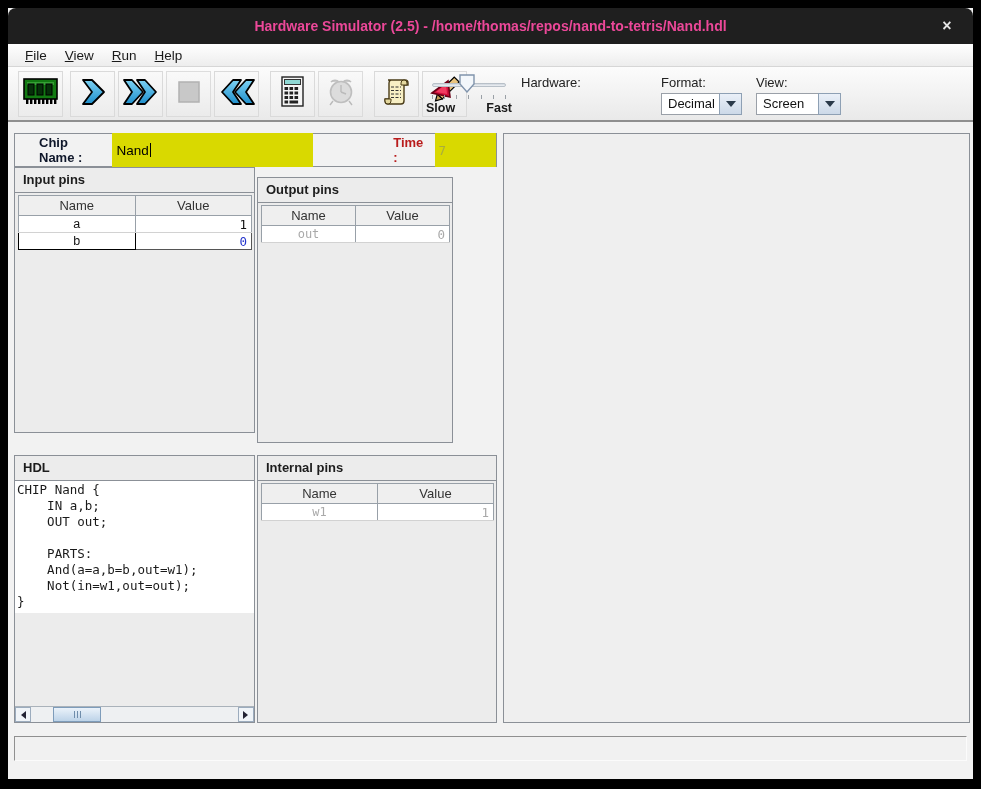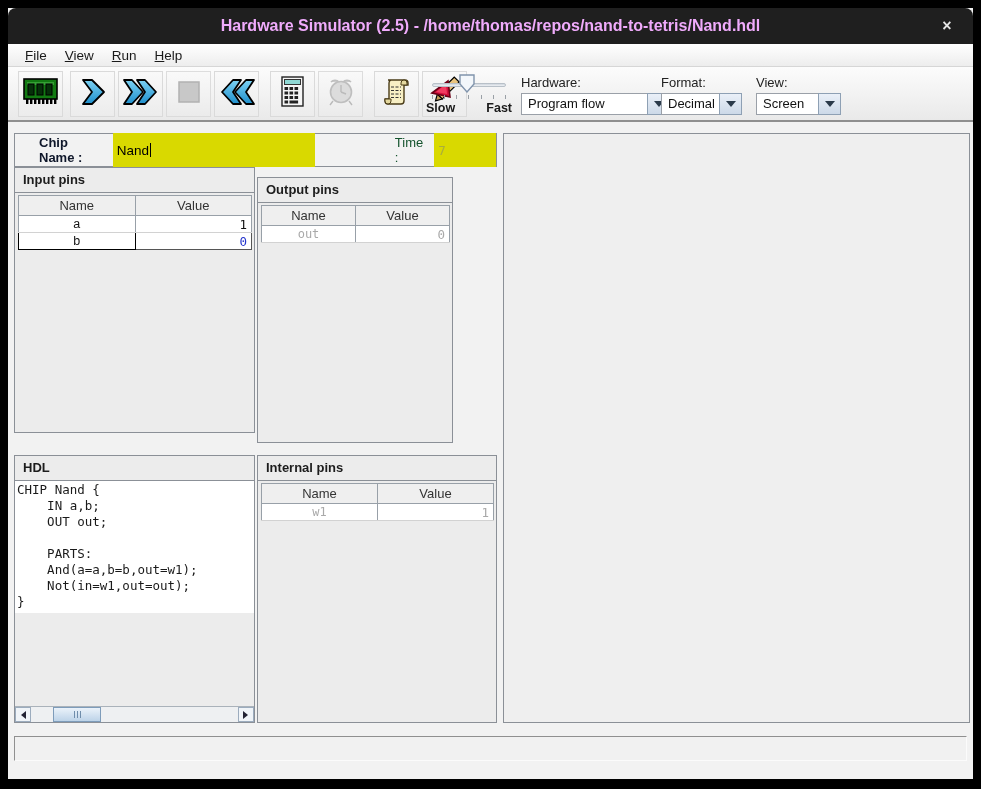--- a/index.html
+++ b/index.html
@@ -6,21 +6,21 @@
   html,body { width:981px; height:789px; background:#000; overflow:hidden;
               font-family:"Liberation Sans", sans-serif; }
 
   .window { position:absolute; left:8px; top:8px; width:965px; height:771px;
             background:#f2f2f2; }
 
   
   .titlebar { position:relative; height:36px; background:#1f1f1f;
               border-radius:8px 8px 0 0; display:flex; align-items:center;
               justify-content:center; }
-  .titlebar .title { color:#f0abfc; font-size:16px; font-weight:bold; }
+  .titlebar .title { color:#ec4899; font-size:14px; font-weight:bold; }
   .close-btn { position:absolute; right:16px; top:8px; width:20px; height:20px;
                color:#e6e6e6; font-size:16px; font-weight:bold; text-align:center;
                line-height:20px; cursor:default; }
 
   
   .menubar { height:23px; background:linear-gradient(#ffffff,#ededed);
              border-bottom:1px solid #d6d6d6; display:flex; align-items:center;
              padding-left:8px; }
   .menu-item { font-size:13.5px; color:#1a1a1a; padding:0 9px; font-weight:500; }
   .menu-item u { text-decoration:underline; }
@@ -70,21 +70,21 @@
   
   .chipbar { position:absolute; left:6px; top:11px; width:483px; height:34px;
              border:1px solid #8b9097; display:flex; align-items:center; }
   .chipbar .cn-label { font-size:13px; font-weight:bold; color:#0f172a;
                        margin-left:24px; }
   .field { height:20px; background:#d9d900; font-size:13.5px; color:#000;
            padding:17px 4px; display:flex; align-items:center; }
   .chip-field { width:228px; margin-left:7px; }
   .caret { display:inline-block; width:1px; height:14px; background:#000;
            margin-left:1px; }
-  .time-label { font-size:13px; font-weight:normal; color:#14532d; margin-left:80px; }
+  .time-label { font-size:13px; font-weight:bold; color:#b91c1c; margin-left:80px; }
   .time-field { width:69px; margin-left:8px; color:#a9ad3c;
                 font-family:"DejaVu Sans Mono", monospace; font-size:12.5px; }
 
   
   table.pins { border-collapse:collapse; table-layout:fixed;
                width:calc(100% - 5px); margin:2px 2px 0 3px; background:#fff; }
   table.pins th { background:#efefef; border:1px solid #98a0a8; font-weight:normal;
                   font-size:13px; color:#333; height:20px; text-align:center; }
   table.pins td { border-left:1px solid #98a0a8; border-right:1px solid #98a0a8;
                   border-bottom:1px solid #d2d2d2; height:17px; font-size:12.5px;
@@ -297,24 +297,20 @@
           <i class="tick"></i>
       </div>
       <div class="lbls">
         <span>Slow</span>
         <span>Fast</span>
       </div>
     </div>
 
     <div class="combo-group" style="left:513px">
       <div class="combo-label">Hardware:</div>
-      <div class="combo">
-        <span class="val" style="width:126px">Program flow</span>
-        <span class="arrow"></span>
-      </div>
     </div>
 
     <div class="combo-group" style="left:653px">
       <div class="combo-label">Format:</div>
       <div class="combo">
         <span class="val" style="width:58px">Decimal</span>
         <span class="arrow"></span>
       </div>
     </div>
 

